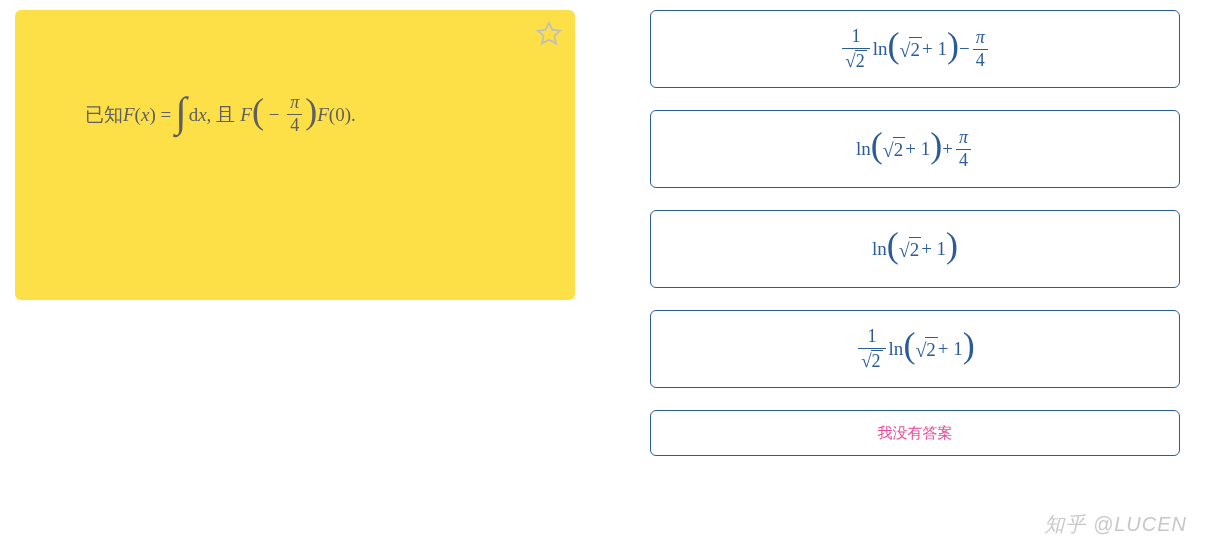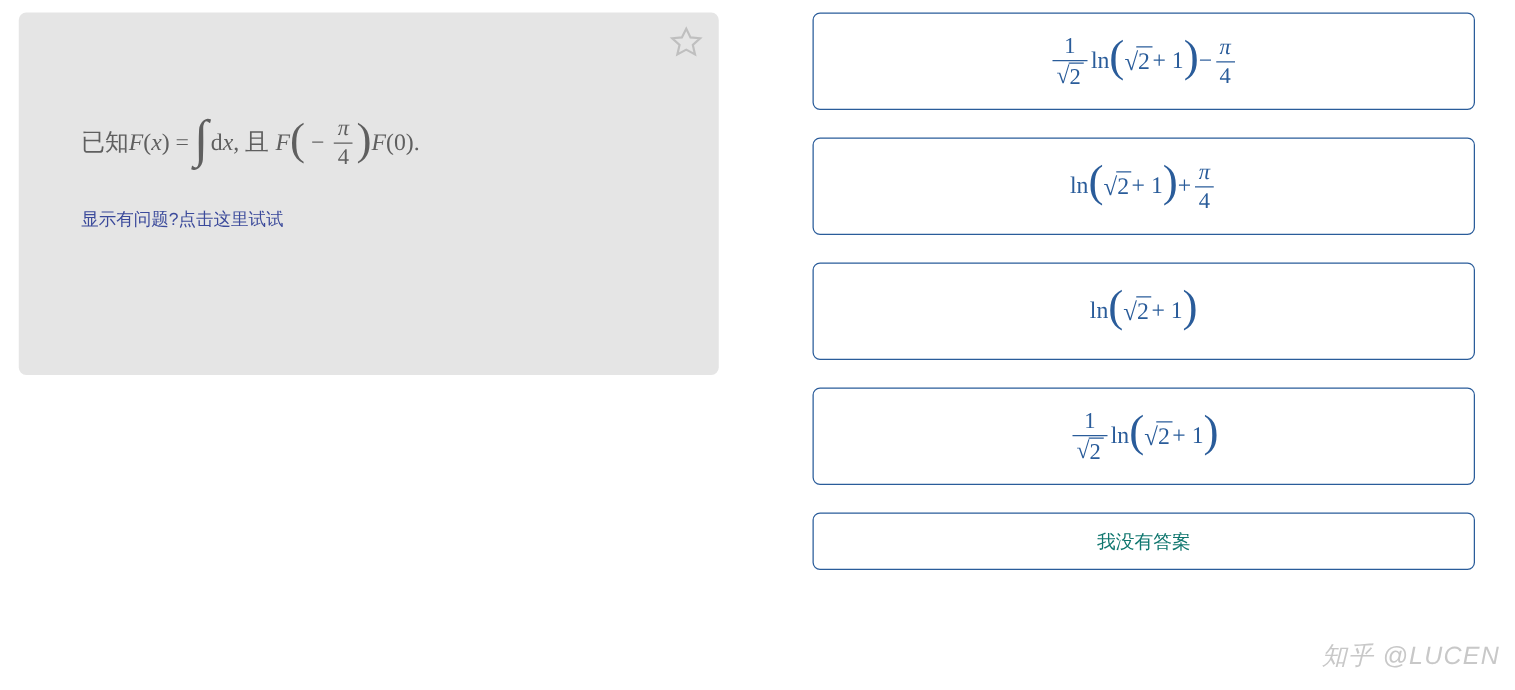--- a/index.html
+++ b/index.html
@@ -8,23 +8,23 @@
       height: 552px;
       background: #fff;
       font-family: "Microsoft YaHei", Arial, sans-serif;
       position: relative;
     }
     .container { display: flex; gap: 75px; padding: 10px 15px; }
     .left-col { width: 560px; }
     .right-col { width: 530px; display: flex; flex-direction: column; gap: 22px; }
 
     .question-card {
-      background: #e5e5e5;
+      background: #fde047;
       border-radius: 6px;
-      padding: 20px 50px 30px 50px;
+      padding: 20px 50px 30px 70px;
       position: relative;
       min-height: 290px;
       color: #555;
     }
     .star-btn {
       position: absolute;
       top: 10px;
       right: 12px;
       width: 28px; height: 28px;
       cursor: pointer;
@@ -47,21 +47,21 @@
       border-radius: 6px;
       height: 78px;
       display: flex;
       align-items: center;
       justify-content: center;
       color: #2a5c9a;
       font-size: 19px;
       cursor: pointer;
       background: #fff;
     }
-    .option.short { height: 46px; font-size: 15px; color: #0f766e; font-weight: 500; }
+    .option.short { height: 46px; font-size: 15px; color: #ec4899; font-weight: 500; }
 
     
     .mi { font-style: italic; font-family: "Times New Roman", serif; }
     .rm { font-style: normal; font-family: "Times New Roman", serif; }
     .math { font-family: "Times New Roman", serif; white-space: nowrap; display: inline-flex; align-items: center; }
 
     .frac {
       display: inline-flex;
       flex-direction: column;
       align-items: center;
@@ -95,21 +95,21 @@
       margin-right: -1px;
     }
     .sqrt .vinc {
       border-top: 1.2px solid currentColor;
       padding: 1px 2px 0 1px;
       display: inline-block;
     }
 
     .watermark {
       position: absolute;
-      right: 12px;
+      right: 25px;
       bottom: 14px;
       color: #c8c8c8;
       font-size: 20px;
       font-style: italic;
       letter-spacing: 1px;
       pointer-events: none;
     }
   </style>
 </head>
 <body>
@@ -142,21 +142,20 @@
           <span class="frac">
               <span class="num mi">π</span>
               <span class="den rm">4</span>
             </span>
           <span class="rparen-big">)</span>
             <span class="mi">F</span>
             <span class="rm">(0).</span>
         </div>
       </div>
 
-      <div class="display-hint">显示有问题?点击这里试试</div>
     </div>
   </div>
 
   <div class="right-col">
 
     <div class="option">
       <span class="math">
         <span class="frac">
           <span class="num rm">1</span>
           <span class="den"><span class="sqrt">

